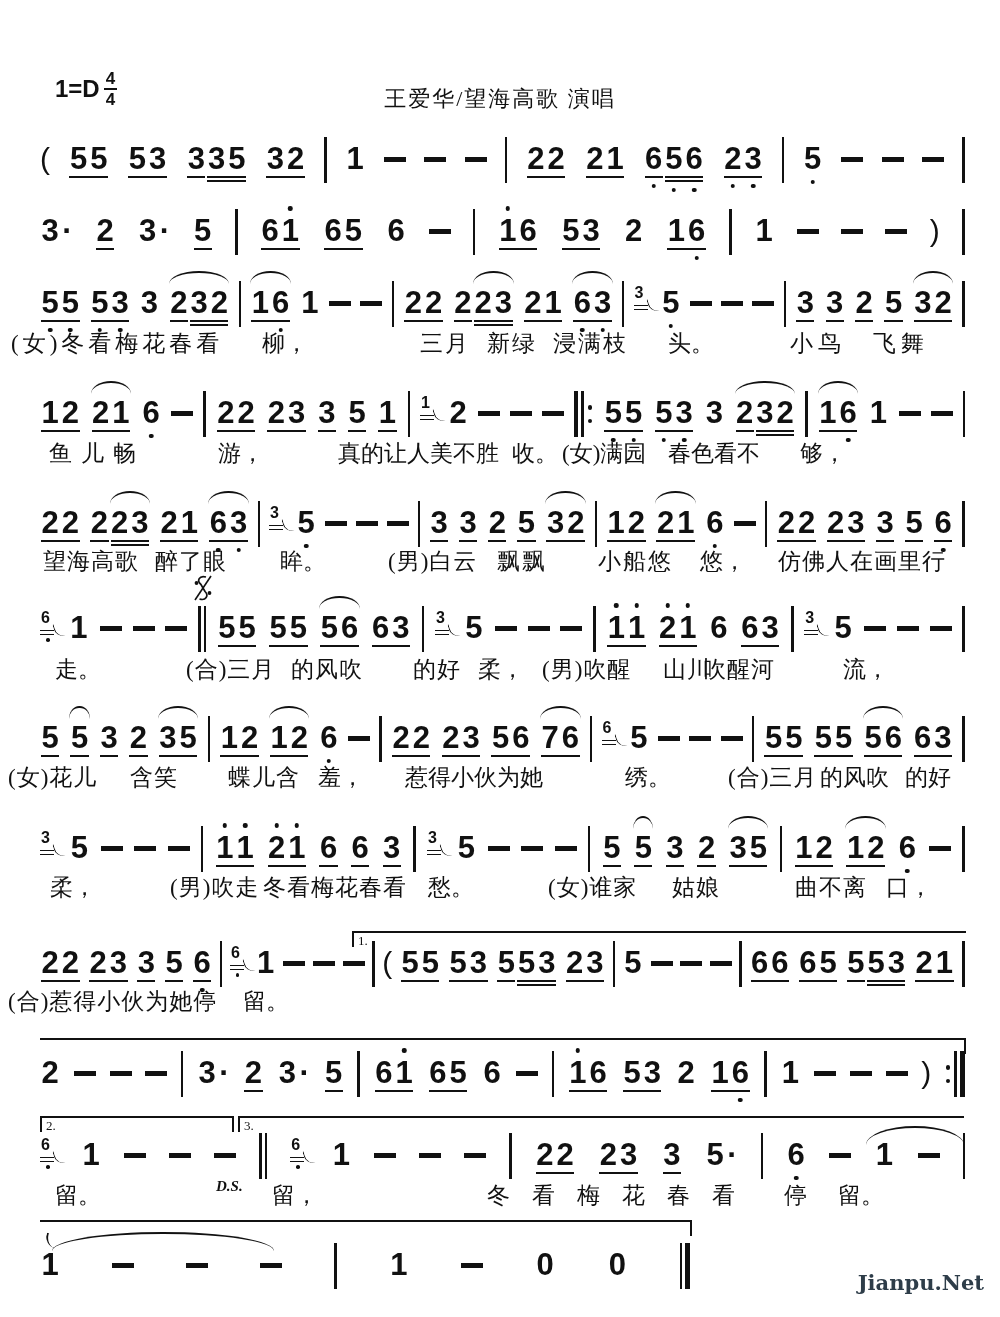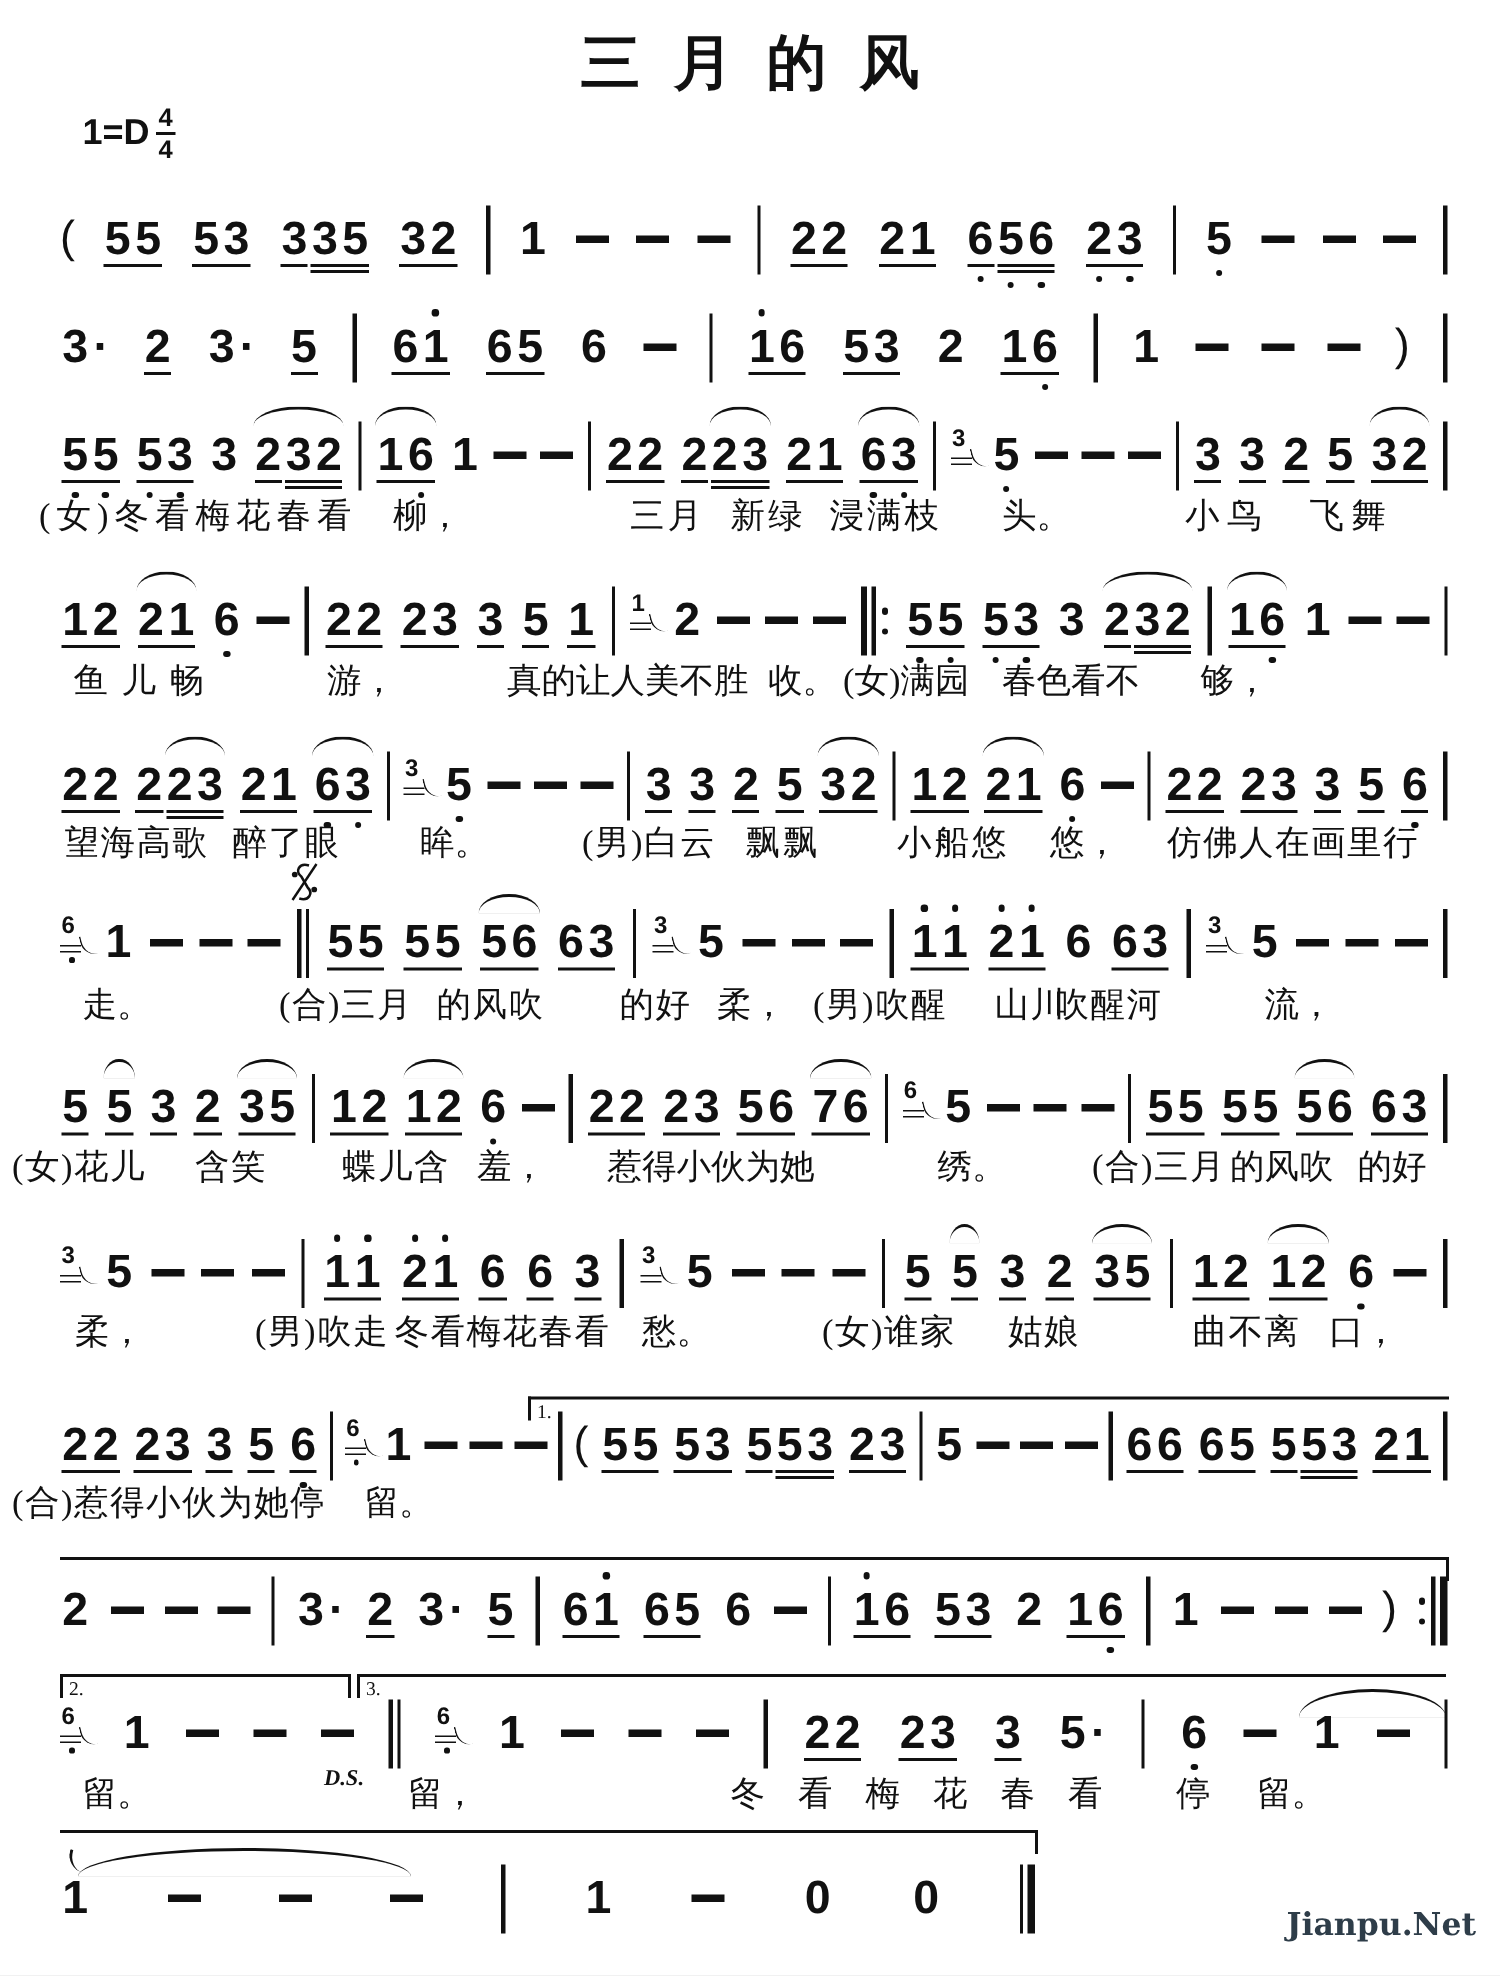--- a/index.html
+++ b/index.html
@@ -53,28 +53,28 @@
   
   .lyr{position:absolute;font-family:"Liberation Serif",serif;font-size:23px;white-space:nowrap;}
   
   .watermark{position:absolute;right:16px;bottom:22px;font-weight:bold;font-size:21px;
         font-family:"DejaVu Serif",serif;}
 </style>
 </head>
 <body>
 
 <div class="page">
-  <div class="title">三月的风</div>
   <div class="keysig">
     <span>1=D</span>
     <span class="frac">
       <span class="num">4</span>
       <span class="den">4</span>
     </span>
   </div>
+  <div class="performer">王爱华/望海高歌 演唱</div>
 
   <div id="score-layer">
       <div class="music-row" style="left: 40px; top: 142px; width: 925px;">
         <span class="paren">(</span>
         <div class="tok">
           <div class="part">
             <span class="dg">5</span>
             <span class="dg">5</span>
             <div class="ul" style="bottom: -3px;"></div>
           </div>
@@ -1447,21 +1447,21 @@
             <span class="dg">0</span>
           </div>
         </div>
         <div class="bar-group">
           <div class="bl" style="width: 2.5px;"></div>
           <div class="bl" style="width: 5px;"></div>
         </div>
       </div>
     </div>
   <div id="lyrics-layer">
-      <span class="lyr" style="left: 26px; top: 328px; letter-spacing: 4px;">(女)冬看梅花春看</span>
+      <span class="lyr" style="left: 11px; top: 328px; letter-spacing: 4px;">(女)冬看梅花春看</span>
       <span class="lyr" style="left: 262px; top: 328px; letter-spacing: 0px;">柳，</span>
       <span class="lyr" style="left: 420px; top: 328px; letter-spacing: 2px;">三月</span>
       <span class="lyr" style="left: 487px; top: 328px; letter-spacing: 2px;">新绿</span>
       <span class="lyr" style="left: 553px; top: 328px; letter-spacing: 2px;">浸满枝</span>
       <span class="lyr" style="left: 668px; top: 328px; letter-spacing: 0px;">头。</span>
       <span class="lyr" style="left: 790px; top: 328px; letter-spacing: 5px;">小鸟</span>
       <span class="lyr" style="left: 873px; top: 328px; letter-spacing: 5px;">飞舞</span>
       <span class="lyr" style="left: 49px; top: 438px; letter-spacing: 9px;">鱼儿畅</span>
       <span class="lyr" style="left: 218px; top: 438px; letter-spacing: 0px;">游，</span>
       <span class="lyr" style="left: 338px; top: 438px; letter-spacing: 0px;">真的让人美不胜</span>

